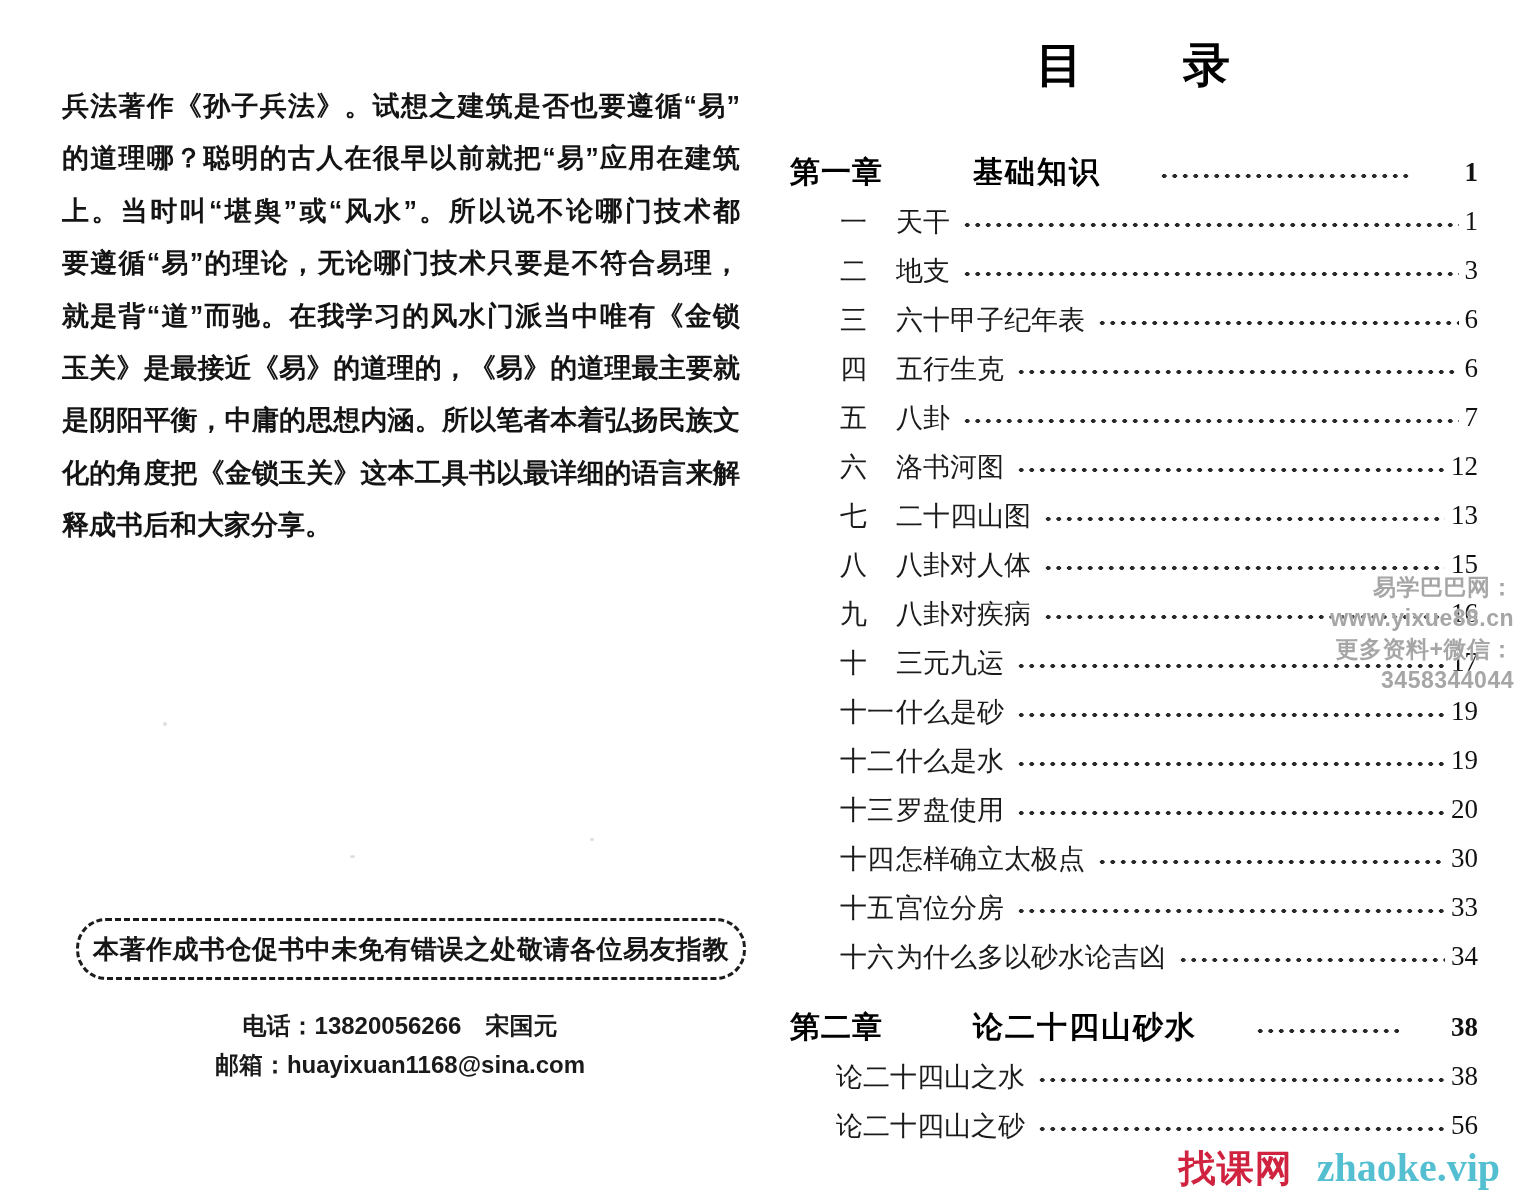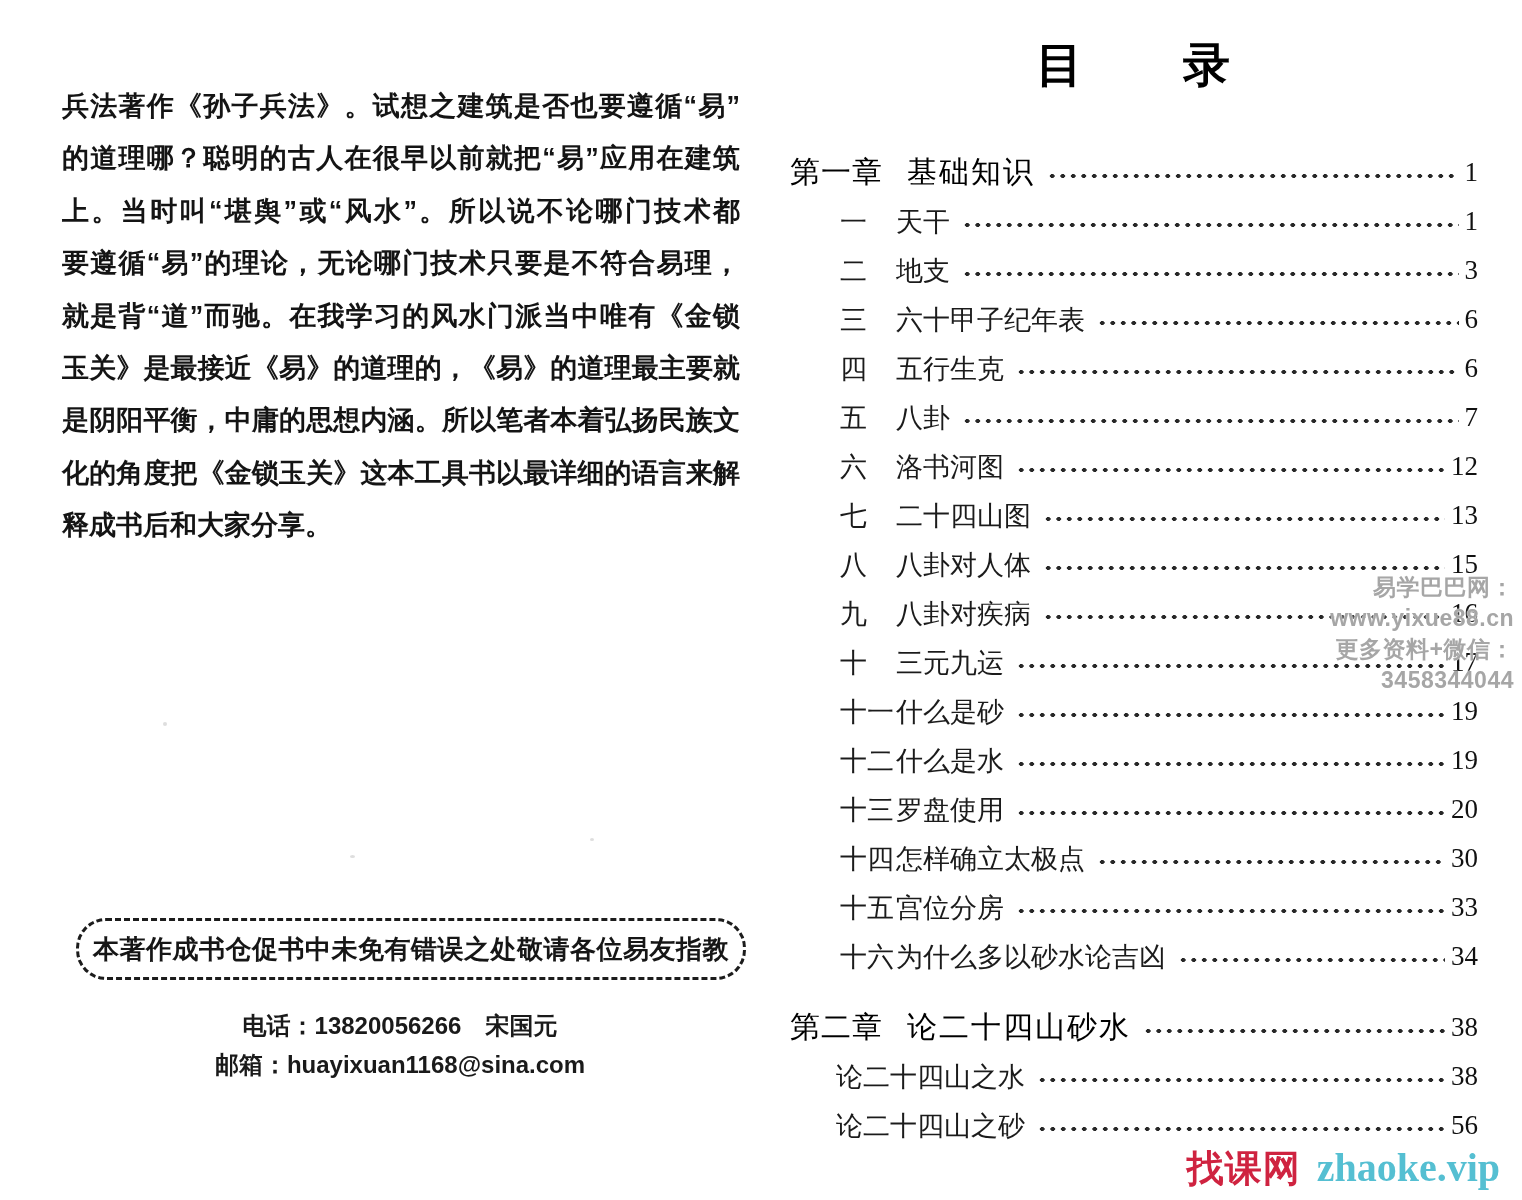--- a/index.html
+++ b/index.html
@@ -28,23 +28,23 @@
     height:39px; line-height:39px; font-size:24px; font-weight:600; color:#1a1a1a;
   }
 
   
   .toc-title {
     position:absolute; left:790px; top:34px; width:688px; text-align:center;
     font-size:47px; font-weight:800; color:#000; letter-spacing:2px;
   }
   .toc { position:absolute; left:790px; top:148px; width:688px; }
   .toc-row { display:flex; align-items:center; height:49px; }
-  .toc-row.chapter { font-size:30px; font-weight:400; color:#000; }
+  .toc-row.chapter { font-size:30px; font-weight:700; color:#000;gap:46px; }
   .toc-row.chapter .toc-num { margin-right:24px; letter-spacing:1px; }
-  .toc-row.chapter .toc-label { letter-spacing:2px; }
+  .toc-row.chapter .toc-label { letter-spacing:2px;margin-left:20px; }
   .toc-row.section, .toc-row.sub {
     font-family:"Liberation Serif", serif; font-size:27px; color:#1b1b1b;
   }
   .toc-row.section { padding-left:50px; }
   .toc-row.section .toc-num { min-width:56px; }
   .toc-row.sub { padding-left:46px; }
   .toc-row.gap-before { margin-top:22px; }
   .dots {
     flex:1; height:6px; margin:6px 6px 0 12px;
     background-image:radial-gradient(circle, #272727 2px, transparent 2.4px);
@@ -53,21 +53,21 @@
   .page-num { font-family:"Liberation Serif", serif; font-size:27px; color:#111; }
 
   
   .wm-gray {
     position:absolute; left:1222px; top:572px; width:292px; text-align:right;
     font-size:23px; font-weight:700; line-height:31px; color:#a6a6a6;
     text-shadow:0 0 1px #fff, 0 0 2px #fff; letter-spacing:0.5px;
   }
   .wm-zhaoke {
     position:absolute; right:22px; bottom:6px;
-    display:flex; align-items:baseline; gap:16px; white-space:nowrap;
+    display:flex; align-items:baseline; gap:24px; white-space:nowrap;
   }
   .wm-zhaoke-cn { font-size:37px; font-weight:800; letter-spacing:1px; }
   .wm-zhaoke-url { font-family:"Liberation Serif", serif; font-size:40px; font-weight:600; }
 
   
   .speckle { position:absolute; background:#8a8a8a; opacity:0.28; border-radius:50%; }
 </style>
 </head>
 <body>
 

